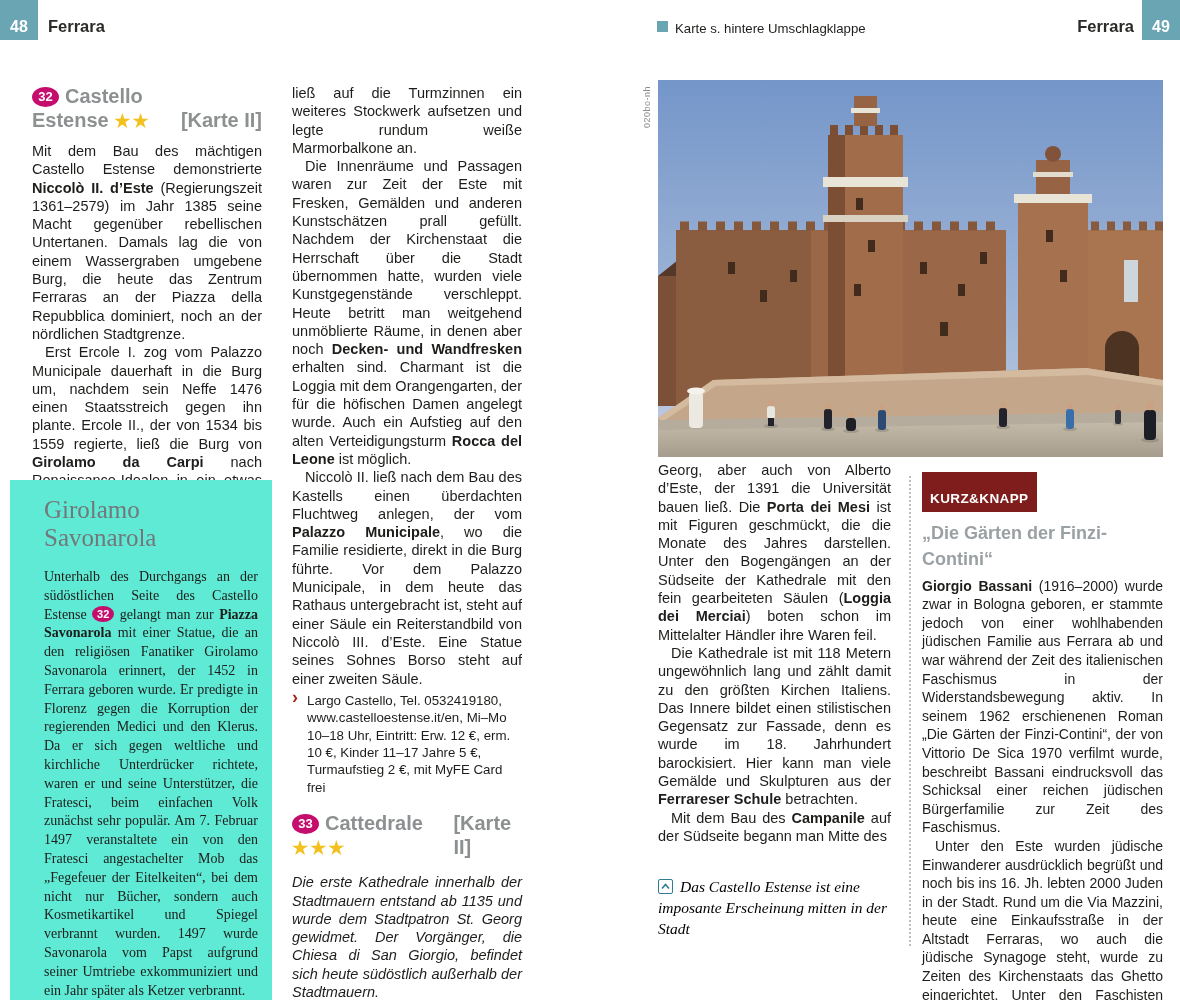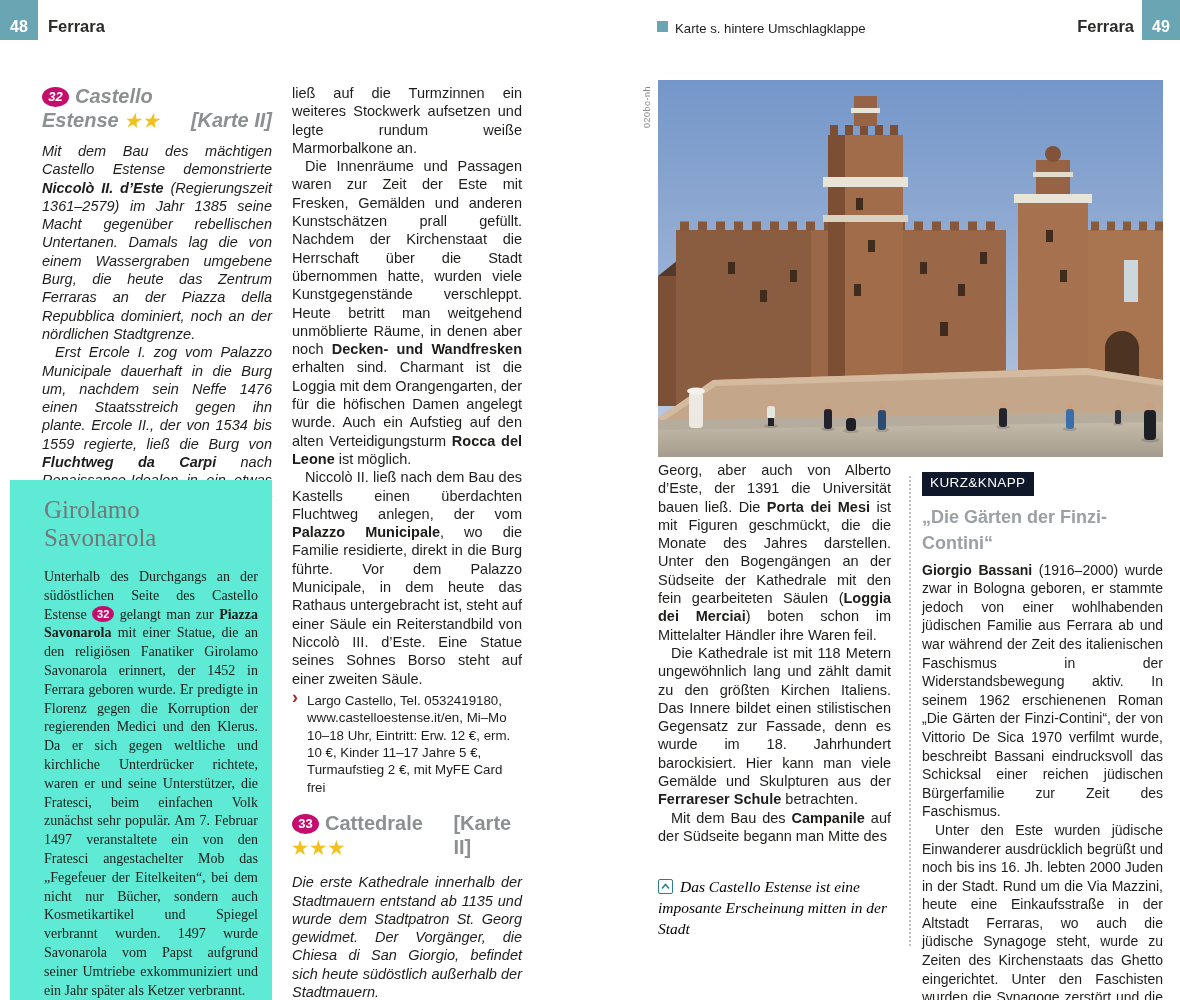--- a/index.html
+++ b/index.html
@@ -18,21 +18,21 @@
   .maphead{position:absolute;left:657px;top:21px;font-weight:normal;font-size:13.2px;color:#1d1d1b;
            display:flex;}
   .maphead .sq{display:inline-block;width:11px;height:11px;background:#69a5b3;margin-right:7px;}
 
   
   .col{position:absolute;text-align:justify;font-size:14.5px;line-height:18.3px;color:#1d1d1b;}
   .col p{margin:0;}
   .col p.ind{text-indent:13px;}
   .b{font-weight:bold;}
 
-  #col1{left:42px;top:84px;width:230px;font-style:italic;}
+  #col1{left:32px;top:84px;width:230px;}
   #col2{left:292px;top:84px;width:230px;}
   #col3a{left:658px;top:461px;width:233px;}
 
   
   .sec-head{font-weight:bold;font-size:20px;line-height:24px;color:#8d9091;text-align:left;margin-bottom:9px;}
   .sh-row{display:flex;justify-content:space-between;align-items:baseline;}
   .badge{display:inline-block;background:#c40d6d;color:#fff;border-radius:50%;
          min-width:27px;height:20px;line-height:20px;text-align:center;font-size:13px;
          font-weight:bold;vertical-align:2px;margin-right:6px;}
   .stars{color:#f2c11e;font-size:18px;letter-spacing:2px;}
@@ -65,22 +65,22 @@
   .cap-icon{display:inline-block;width:15px;height:15px;border:1.5px solid #2e7d95;border-radius:2px;
             box-sizing:border-box;text-align:center;vertical-align:-2px;margin-right:7px;font-style:normal;}
   .cap-icon svg{display:block;margin:2.5px auto 0;}
 
   
   .vsep{position:absolute;left:909px;top:476px;height:470px;border-left:2px dotted #b9bec0;}
   #col3b{position:absolute;left:922px;top:472px;width:241px;text-align:justify;
          font-size:14px;line-height:18.6px;color:#1d1d1b;}
   #col3b p{margin:0;}
   #col3b p.ind{text-indent:13px;}
-  .kk-tag{display:inline-block;background:#0f172a;color:#fff;font-weight:normal;font-size:13.5px;
-          padding:2px 8px 3px 8px;letter-spacing:0.4px;}
+  .kk-tag{display:inline-block;background:#7f1d1d;color:#fff;font-weight:bold;font-size:13.5px;
+          padding:18px 8px 3px 8px;letter-spacing:0.4px;}
   .kk-title{font-weight:bold;font-size:18px;line-height:26px;color:#9aa0a3;margin:8px 0 5px 0;text-align:left;}
 </style>
 </head>
 <body>
 
 <div class="page">
 
   <div class="pnbox" id="pnbox-left">48</div>
   <div class="runhead" id="runhead-left">Ferrara</div>
   <div class="maphead">
@@ -92,21 +92,21 @@
 
   <div class="col" id="col1">
     <div class="sec-head">
       <div><span class="badge">32</span><span>Castello</span></div>
       <div class="sh-row">
         <span><span>Estense</span> <span class="stars">★★</span></span>
         <span class="karte">[Karte II]</span>
       </div>
     </div>
     <p><span>Mit dem Bau des mächtigen Castello Estense demonstrierte </span><span class="b">Niccolò II. d’Este</span><span> (Regierungszeit 1361–2579) im Jahr 1385 seine Macht gegenüber rebellischen Untertanen. Damals lag die von einem Wassergraben umgebene Burg, die heute das Zentrum Ferraras an der Piazza della Repubblica dominiert, noch an der nördlichen Stadtgrenze.</span></p>
-    <p class="ind"><span>Erst Ercole I. zog vom Palazzo Municipale dauerhaft in die Burg um, nachdem sein Neffe 1476 einen Staatsstreich gegen ihn plante. Ercole II., der von 1534 bis 1559 regierte, ließ die Burg von </span><span class="b">Fluchtweg da Carpi</span><span> nach Renaissance-Idealen in ein etwas romantischeres Bauwerk umgestalten. Carpi</span></p>
+    <p class="ind"><span>Erst Ercole I. zog vom Palazzo Municipale dauerhaft in die Burg um, nachdem sein Neffe 1476 einen Staatsstreich gegen ihn plante. Ercole II., der von 1534 bis 1559 regierte, ließ die Burg von </span><span class="b">Girolamo da Carpi</span><span> nach Renaissance-Idealen in ein etwas romantischeres Bauwerk umgestalten. Carpi</span></p>
   </div>
 
   <div id="sav-box">
     <h2>Girolamo Savonarola</h2>
     <p style="margin:0"><span>Unterhalb des Durchgangs an der südöstlichen Seite des Castello Estense </span><span class="badge-s">32</span><span> gelangt man zur </span><span class="b">Piazza Savonarola</span><span> mit einer Statue, die an den religiösen Fanatiker Girolamo Savonarola erinnert, der 1452 in Ferrara geboren wurde. Er predigte in Florenz gegen die Korruption der regierenden Medici und den Klerus. Da er sich gegen weltliche und kirchliche Unterdrücker richtete, waren er und seine Unterstützer, die Fratesci, beim einfachen Volk zunächst sehr populär. Am 7. Februar 1497 veranstaltete ein von den Fratesci angestachelter Mob das „Fegefeuer der Eitelkeiten“, bei dem nicht nur Bücher, sondern auch Kosmetikartikel und Spiegel verbrannt wurden. 1497 wurde Savonarola vom Papst aufgrund seiner Umtriebe exkommuniziert und ein Jahr später als Ketzer verbrannt.</span></p>
   </div>
 
   <div class="col" id="col2">
     <p><span>ließ auf die Turmzinnen ein weiteres Stockwerk aufsetzen und legte rundum weiße Marmorbalkone an.</span></p>
     <p class="ind"><span>Die Innenräume und Passagen waren zur Zeit der Este mit Fresken, Gemälden und anderen Kunstschätzen prall gefüllt. Nachdem der Kirchenstaat die Herrschaft über die Stadt übernommen hatte, wurden viele Kunstgegenstände verschleppt. Heute betritt man weitgehend unmöblierte Räume, in denen aber noch </span><span class="b">Decken- und Wandfresken</span><span> erhalten sind. Charmant ist die Loggia mit dem Orangengarten, der für die höfischen Damen angelegt wurde. Auch ein Aufstieg auf den alten Verteidigungsturm </span><span class="b">Rocca del Leone</span><span> ist möglich.</span></p>

